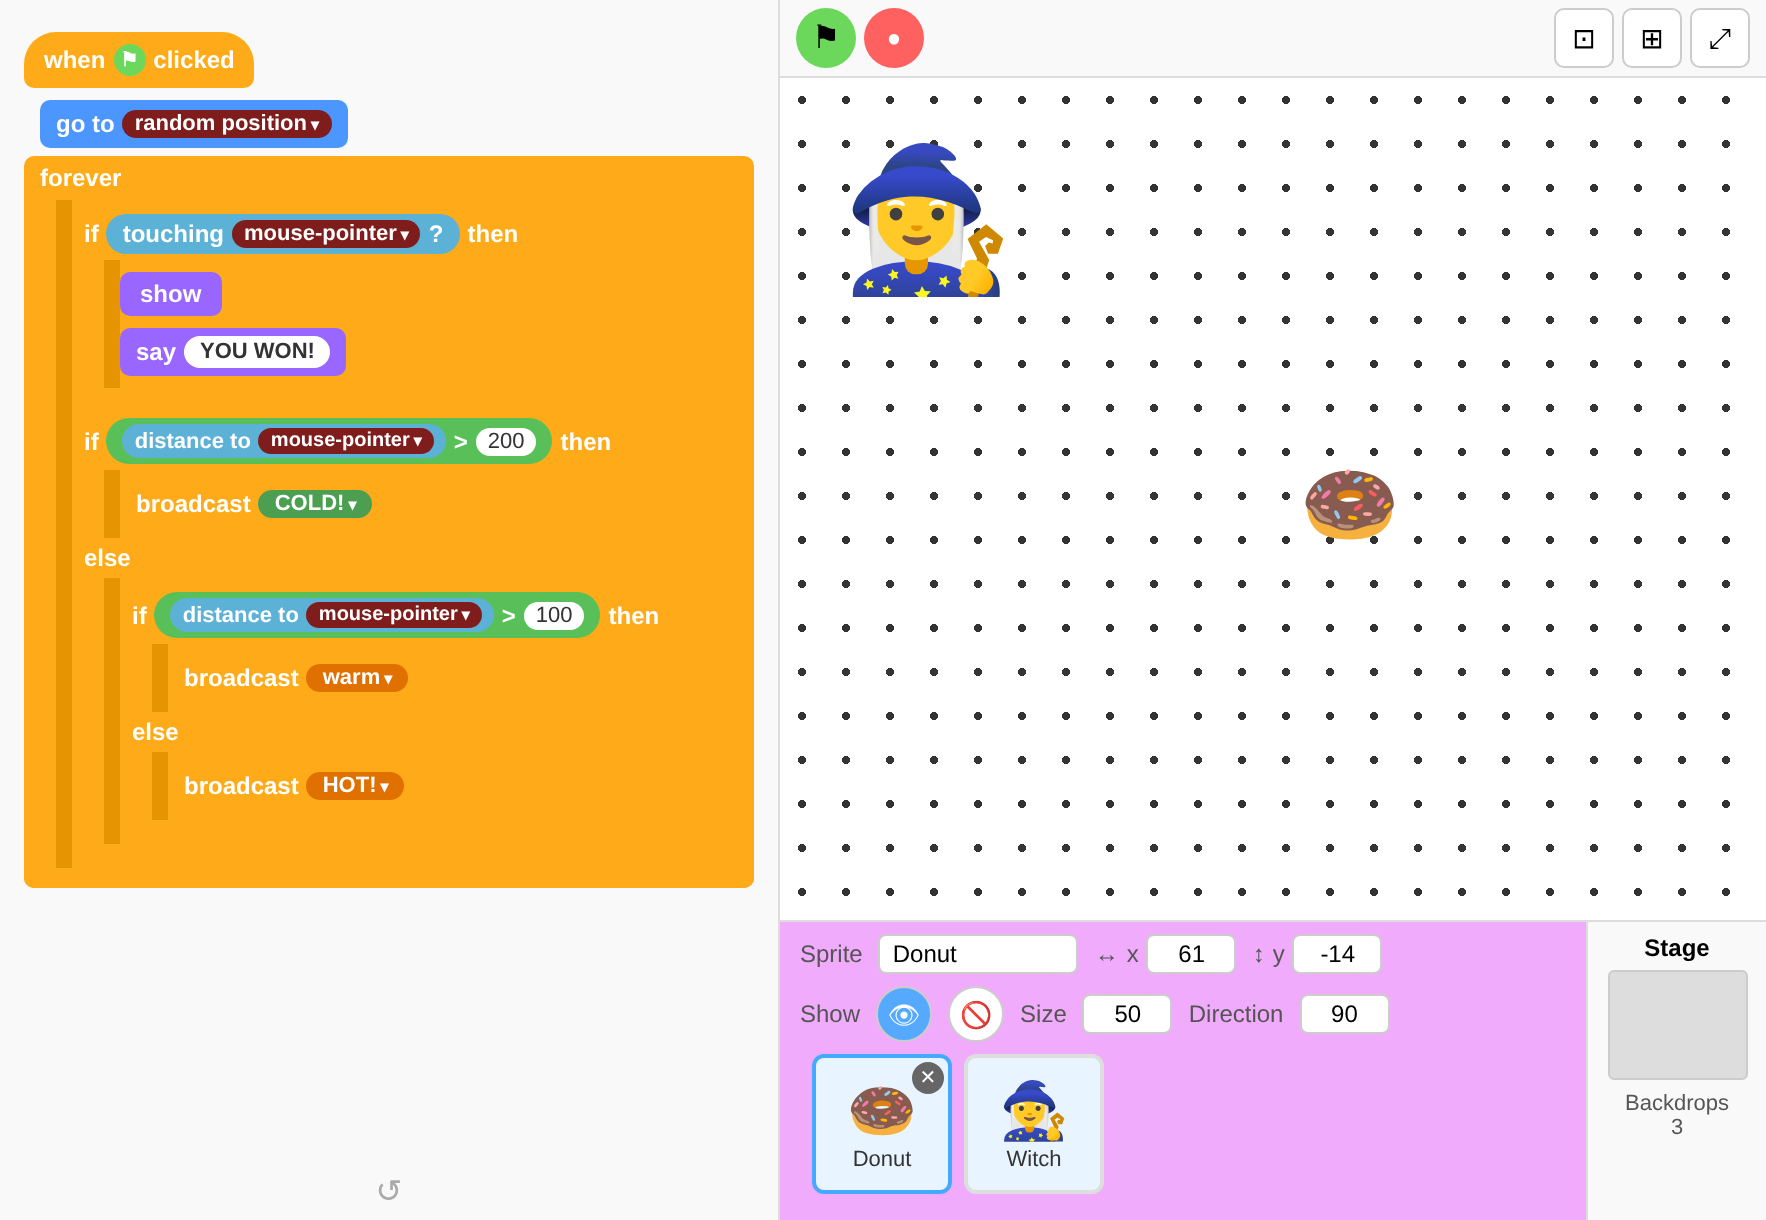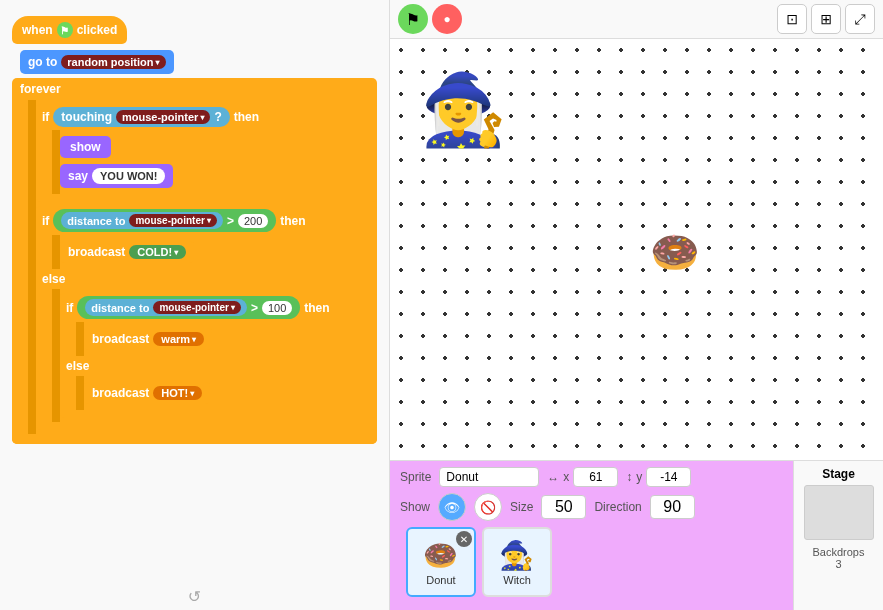--- a/index.html
+++ b/index.html
@@ -23,21 +23,21 @@
     .sprite-label { font-size: 12px; color: #555; }
     .sprite-name-input { border: 1px solid #ccc; border-radius: 4px; padding: 2px 6px; font-size: 12px; width: 100px; }
     .sprite-coord { display: flex; align-items: center; gap: 4px; font-size: 12px; }
     .coord-label { color: #555; }
     .coord-val { border: 1px solid #ccc; border-radius: 4px; padding: 2px 5px; font-size: 12px; width: 45px; text-align: center; }
     .show-row { display: flex; align-items: center; gap: 8px; }
     .eye-btn { width: 28px; height: 28px; border-radius: 50%; border: 1px solid #ccc; background: #5af; display: flex; align-items: center; justify-content: center; cursor: pointer; color: white; font-size: 13px; }
     .eye-btn-off { width: 28px; height: 28px; border-radius: 50%; border: 1px solid #ccc; background: #fff; display: flex; align-items: center; justify-content: center; cursor: pointer; color: #aaa; font-size: 13px; }
     .size-dir { display: flex; align-items: center; gap: 8px; }
     .size-label { font-size: 12px; color: #555; }
-    .size-val { border: 1px solid #ccc; border-radius: 4px; padding: 2px 5px; font-size: 16px; width: 45px; text-align: center; }
+    .size-val { border: 1px solid #ccc; border-radius: 4px; padding: 2px 5px; font-size: 12px; width: 45px; text-align: center; }
     .sprite-thumbnails { display: flex; gap: 6px; padding: 6px; align-items: flex-start; }
     .sprite-thumb { width: 70px; height: 70px; border: 2px solid #4af; border-radius: 6px; background: #e8f4ff; display: flex; flex-direction: column; align-items: center; justify-content: center; cursor: pointer; position: relative; font-size: 11px; color: #333; }
     .sprite-thumb.selected { border-color: #4af; }
     .sprite-thumb-label { margin-top: 2px; font-size: 11px; }
     .sprite-delete { position: absolute; top: 2px; right: 2px; width: 16px; height: 16px; background: #666; border-radius: 50%; color: white; font-size: 10px; display: flex; align-items: center; justify-content: center; cursor: pointer; }
 
     
     .stage-panel { width: 90px; background: #f9f9f9; border-left: 1px solid #ddd; display: flex; flex-direction: column; align-items: center; padding: 6px; }
     .stage-title { font-size: 12px; font-weight: bold; margin-bottom: 4px; }
     .stage-thumb { width: 70px; height: 55px; background: #ddd; border: 1px solid #ccc; border-radius: 3px; }

